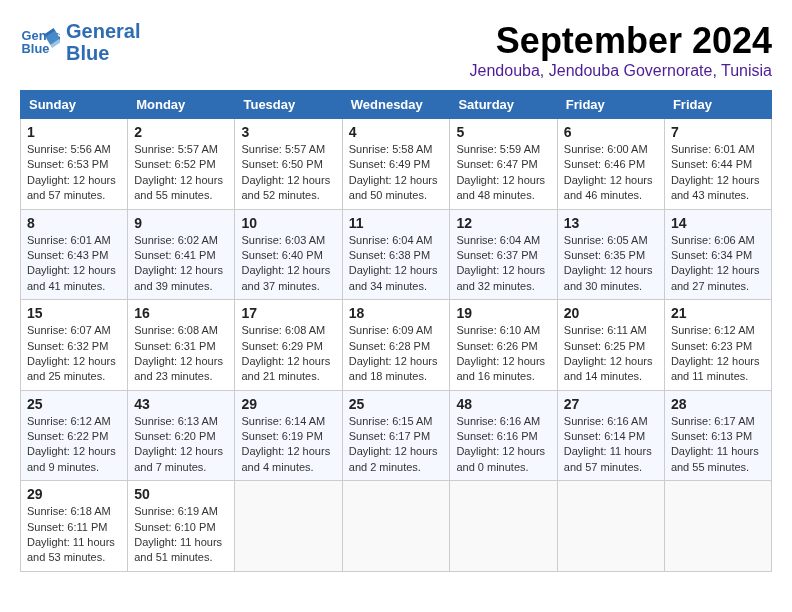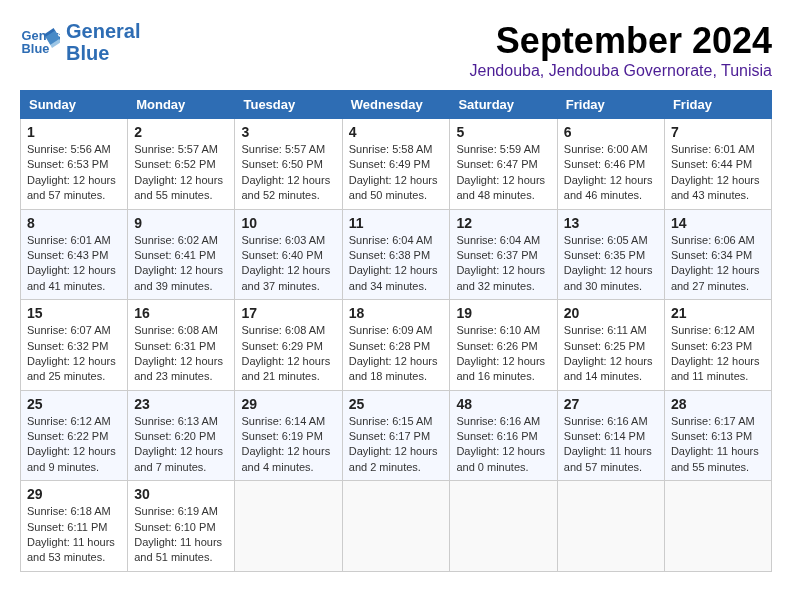--- a/index.html
+++ b/index.html
@@ -202,21 +202,21 @@
           <span class="day-number">21</span>
           <div class="day-info">Sunrise: 6:12 AM<br>Sunset: 6:23 PM<br>Daylight: 12 hours<br>and 11 minutes.</div>
         </td>
       </tr>
       <tr>
         <td>
           <span class="day-number">25</span>
           <div class="day-info">Sunrise: 6:12 AM<br>Sunset: 6:22 PM<br>Daylight: 12 hours<br>and 9 minutes.</div>
         </td>
         <td>
-          <span class="day-number">23</span>
+          <span class="day-number">43</span>
           <div class="day-info">Sunrise: 6:13 AM<br>Sunset: 6:20 PM<br>Daylight: 12 hours<br>and 7 minutes.</div>
         </td>
         <td>
           <span class="day-number">29</span>
           <div class="day-info">Sunrise: 6:14 AM<br>Sunset: 6:19 PM<br>Daylight: 12 hours<br>and 4 minutes.</div>
         </td>
         <td>
           <span class="day-number">25</span>
           <div class="day-info">Sunrise: 6:15 AM<br>Sunset: 6:17 PM<br>Daylight: 12 hours<br>and 2 minutes.</div>
         </td>
@@ -232,21 +232,21 @@
           <span class="day-number">28</span>
           <div class="day-info">Sunrise: 6:17 AM<br>Sunset: 6:13 PM<br>Daylight: 11 hours<br>and 55 minutes.</div>
         </td>
       </tr>
       <tr>
         <td>
           <span class="day-number">29</span>
           <div class="day-info">Sunrise: 6:18 AM<br>Sunset: 6:11 PM<br>Daylight: 11 hours<br>and 53 minutes.</div>
         </td>
         <td>
-          <span class="day-number">30</span>
+          <span class="day-number">50</span>
           <div class="day-info">Sunrise: 6:19 AM<br>Sunset: 6:10 PM<br>Daylight: 11 hours<br>and 51 minutes.</div>
         </td>
         <td class="empty-cell"></td>
         <td class="empty-cell"></td>
         <td class="empty-cell"></td>
         <td class="empty-cell"></td>
         <td class="empty-cell"></td>
       </tr>
     </tbody>
 </table>

